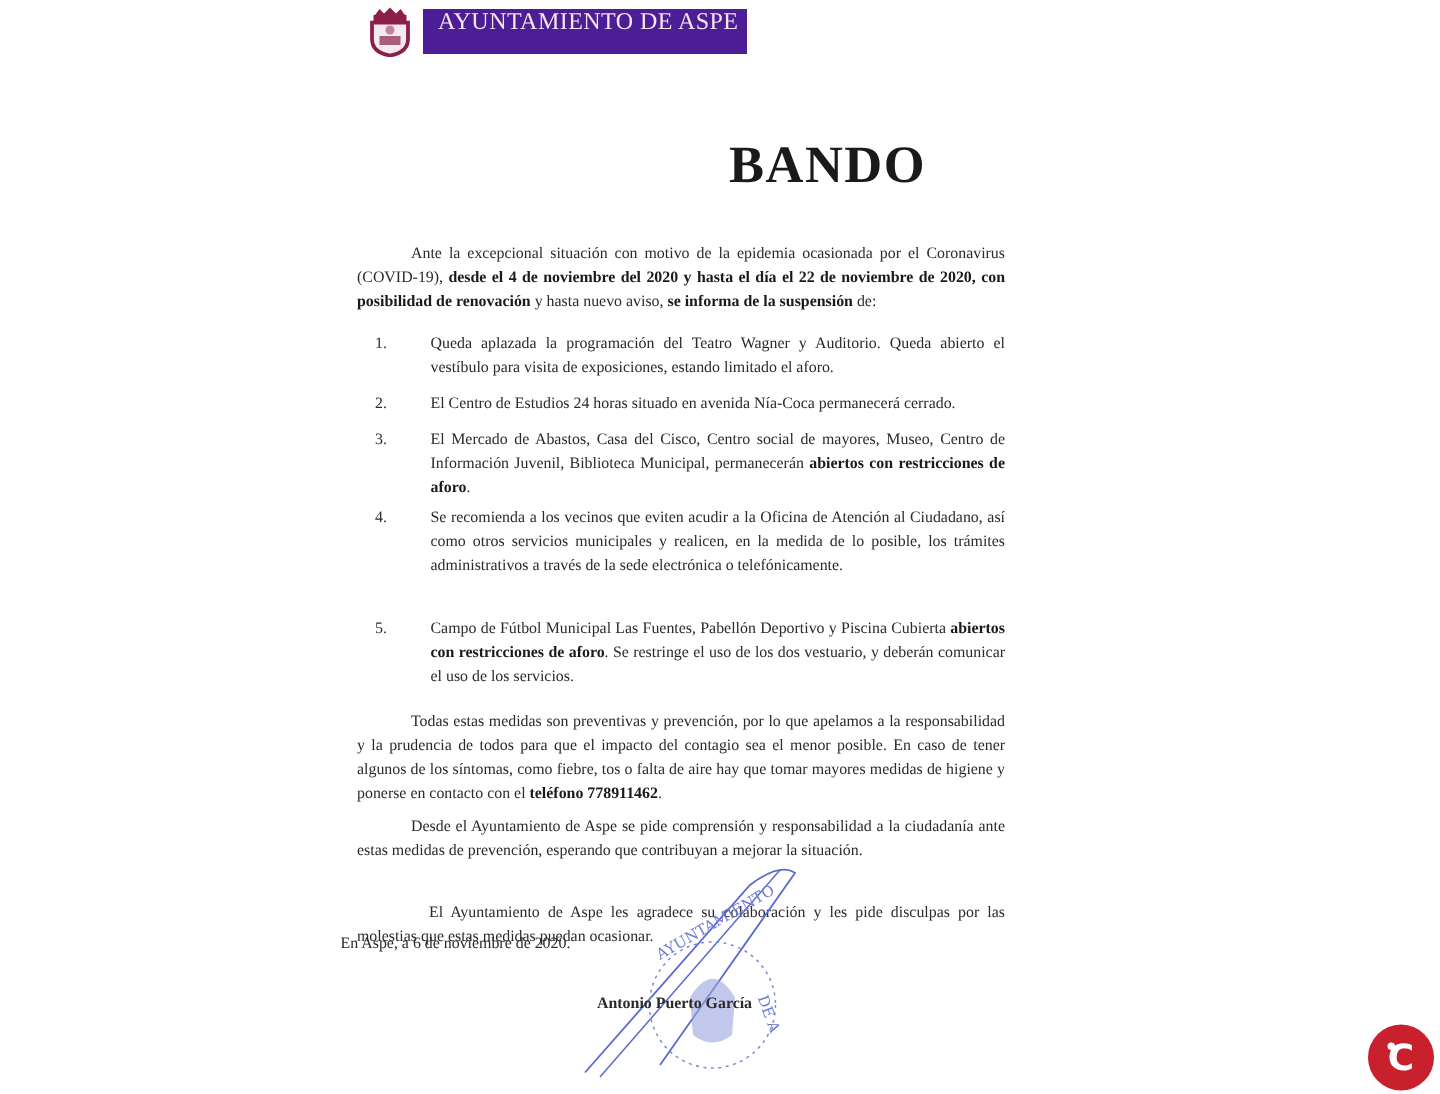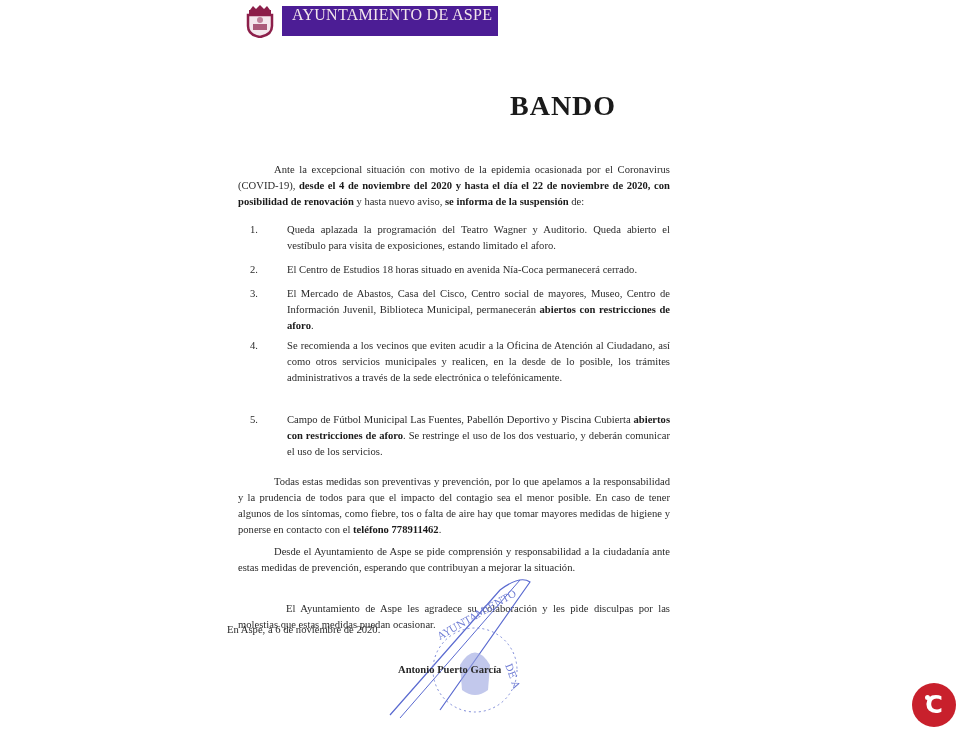--- a/index.html
+++ b/index.html
@@ -4,21 +4,21 @@
   <style>
     html, body { margin:0; padding:0; background:#ffffff; }
     body { width:960px; height:729px; position:relative; overflow:hidden;
            font-family:"Liberation Serif","DejaVu Serif",serif; color:#2a2a2a; }
     .header { position:absolute; left:244px; top:4px; height:34px; display:flex; align-items:center; }
     .crest { width:32px; height:34px; position:relative; margin-right:6px; }
     .crest svg { width:32px; height:34px; display:block; }
     .banner { background:#4c1d95; height:30px; width:216px; display:flex; align-items:flex-start; padding-left:10px;
               box-sizing:border-box; }
     .banner span { color:#f3e6ec; font-family:"Liberation Serif",serif; font-size:16px; letter-spacing:0.3px; }
-    .title { position:absolute; left:510px; top:90px; font-size:28px; font-weight:bold; color:#1a1a1a;
+    .title { position:absolute; left:486px; top:90px; font-size:35px; font-weight:bold; color:#1a1a1a;
              letter-spacing:1px; font-family:"Liberation Serif",serif; }
     .indent { text-indent:36px; }
     .list { position:absolute; left:250px; width:420px; }
     .list .num { position:absolute; left:0; top:0; }
     .list .txt { margin-left:37px; text-align:justify; }
     .block { position:absolute; font-size:10.6px; line-height:16px; text-align:justify; }
     b { color:#1a1a1a; }
     .sign-name { position:absolute; left:398px; top:664px; font-size:10.6px; font-weight:bold; }
     .sign-role { position:absolute; left:370px; top:706px; font-size:10.6px; font-weight:bold;margin-top:43px; }
     .stamp { position:absolute; left:380px; top:570px; width:180px; height:150px; pointer-events:none; }
@@ -51,31 +51,31 @@
   <p class="indent"><span>Ante la excepcional situación con motivo de la epidemia ocasionada por el Coronavirus (COVID-19), </span><b>desde el 4 de noviembre del 2020 y  hasta el día el 22 de noviembre de 2020, con posibilidad de renovación</b><span> y hasta nuevo aviso, </span><b>se informa de la suspensión</b><span> de:</span></p>
 </div>
 
 <div class="block list" style="top:222px;">
   <span class="num">1.</span>
   <div class="txt">Queda aplazada la programación del Teatro Wagner y Auditorio. Queda abierto el vestíbulo para visita de exposiciones, estando limitado el aforo.</div>
 </div>
 
 <div class="block list" style="top:262px;">
   <span class="num">2.</span>
-  <div class="txt">El Centro de Estudios 18 horas situado en avenida Nía-Coca permanecerá cerrado.</div>
+  <div class="txt">El Centro de Estudios 24 horas situado en avenida Nía-Coca permanecerá cerrado.</div>
 </div>
 
 <div class="block list" style="top:286px;">
   <span class="num">3.</span>
   <div class="txt"><span>El Mercado de Abastos, Casa del Cisco, Centro social de mayores, Museo, Centro de Información Juvenil, Biblioteca Municipal,  permanecerán </span><b>abiertos con restricciones de aforo</b><span>.</span></div>
 </div>
 
 <div class="block list" style="top:338px;">
   <span class="num">4.</span>
-  <div class="txt">Se recomienda a los vecinos que eviten acudir a la Oficina de Atención al Ciudadano, así como otros servicios municipales y realicen, en la desde de lo posible, los trámites administrativos a través de la sede electrónica o telefónicamente.</div>
+  <div class="txt">Se recomienda a los vecinos que eviten acudir a la Oficina de Atención al Ciudadano, así como otros servicios municipales y realicen, en la medida de lo posible, los trámites administrativos a través de la sede electrónica o telefónicamente.</div>
 </div>
 
 <div class="block list" style="top:412px;">
   <span class="num">5.</span>
   <div class="txt"><span>Campo de Fútbol Municipal Las Fuentes, Pabellón Deportivo y Piscina Cubierta </span><b>abiertos con restricciones de aforo</b><span>. Se restringe el uso de los dos vestuario, y deberán comunicar el uso de los servicios.</span></div>
 </div>
 
 <div class="block" style="left:238px;top:463px;width:432px;">
   <p class="indent"><span>Todas estas medidas son preventivas y prevención, por lo que apelamos a la responsabilidad y la prudencia de todos para que el impacto del contagio sea el menor posible. En caso de tener algunos de los síntomas, como fiebre, tos o falta de aire hay que tomar mayores medidas de higiene y ponerse en contacto con el </span><b>teléfono 778911462</b><span>.</span></p>
 </div>

